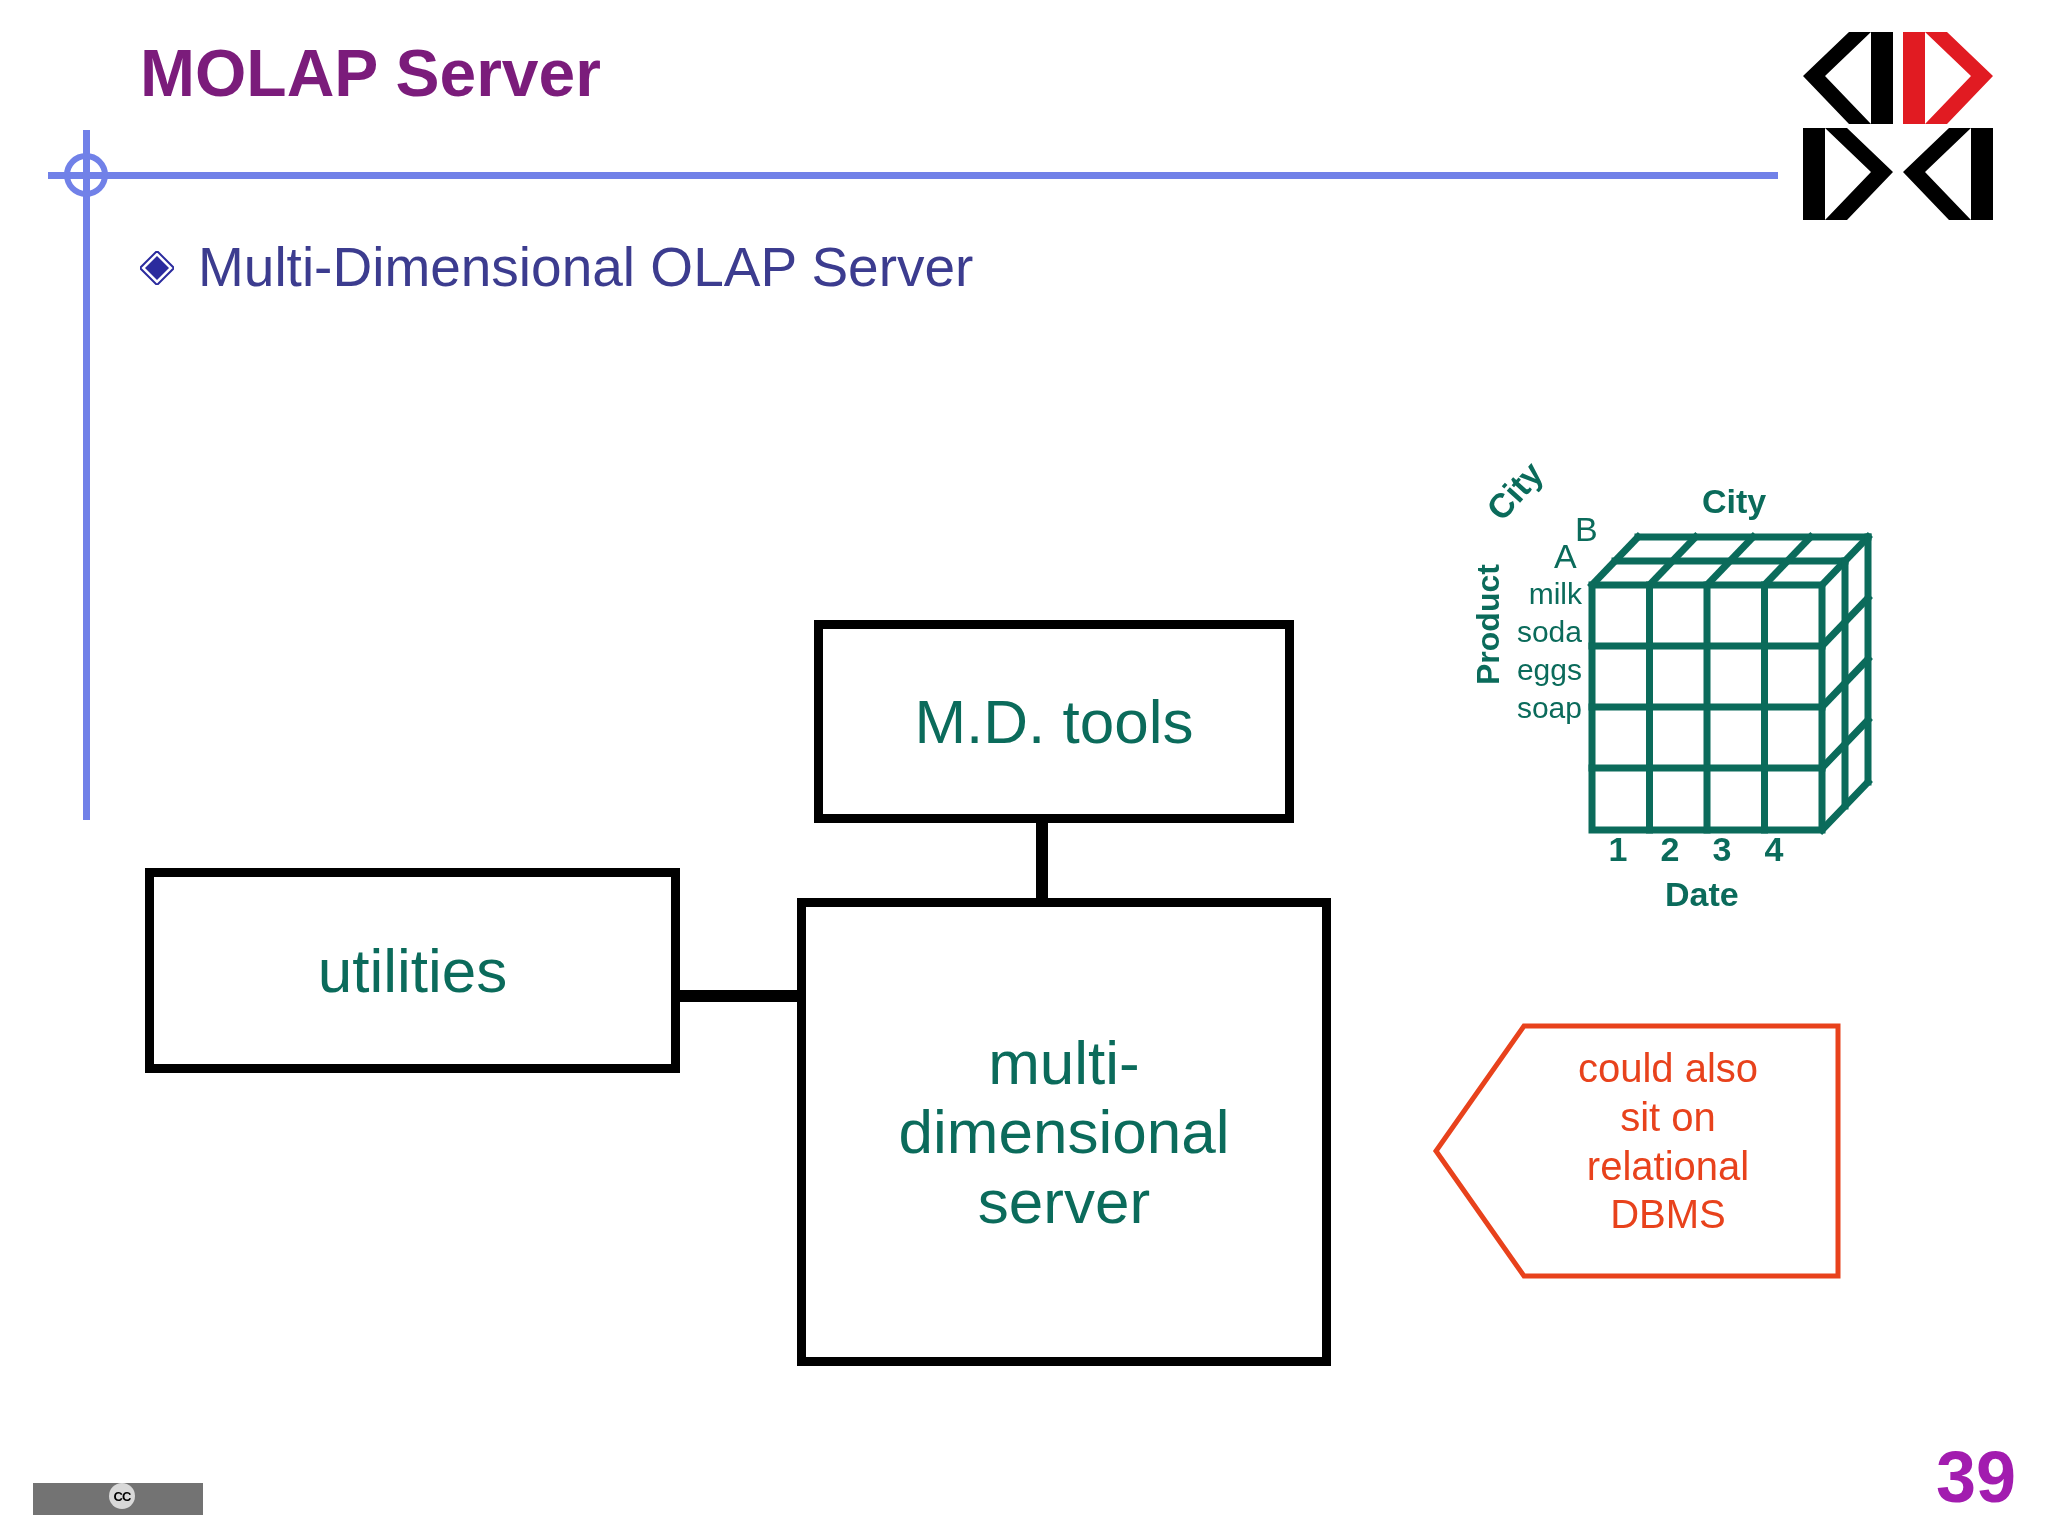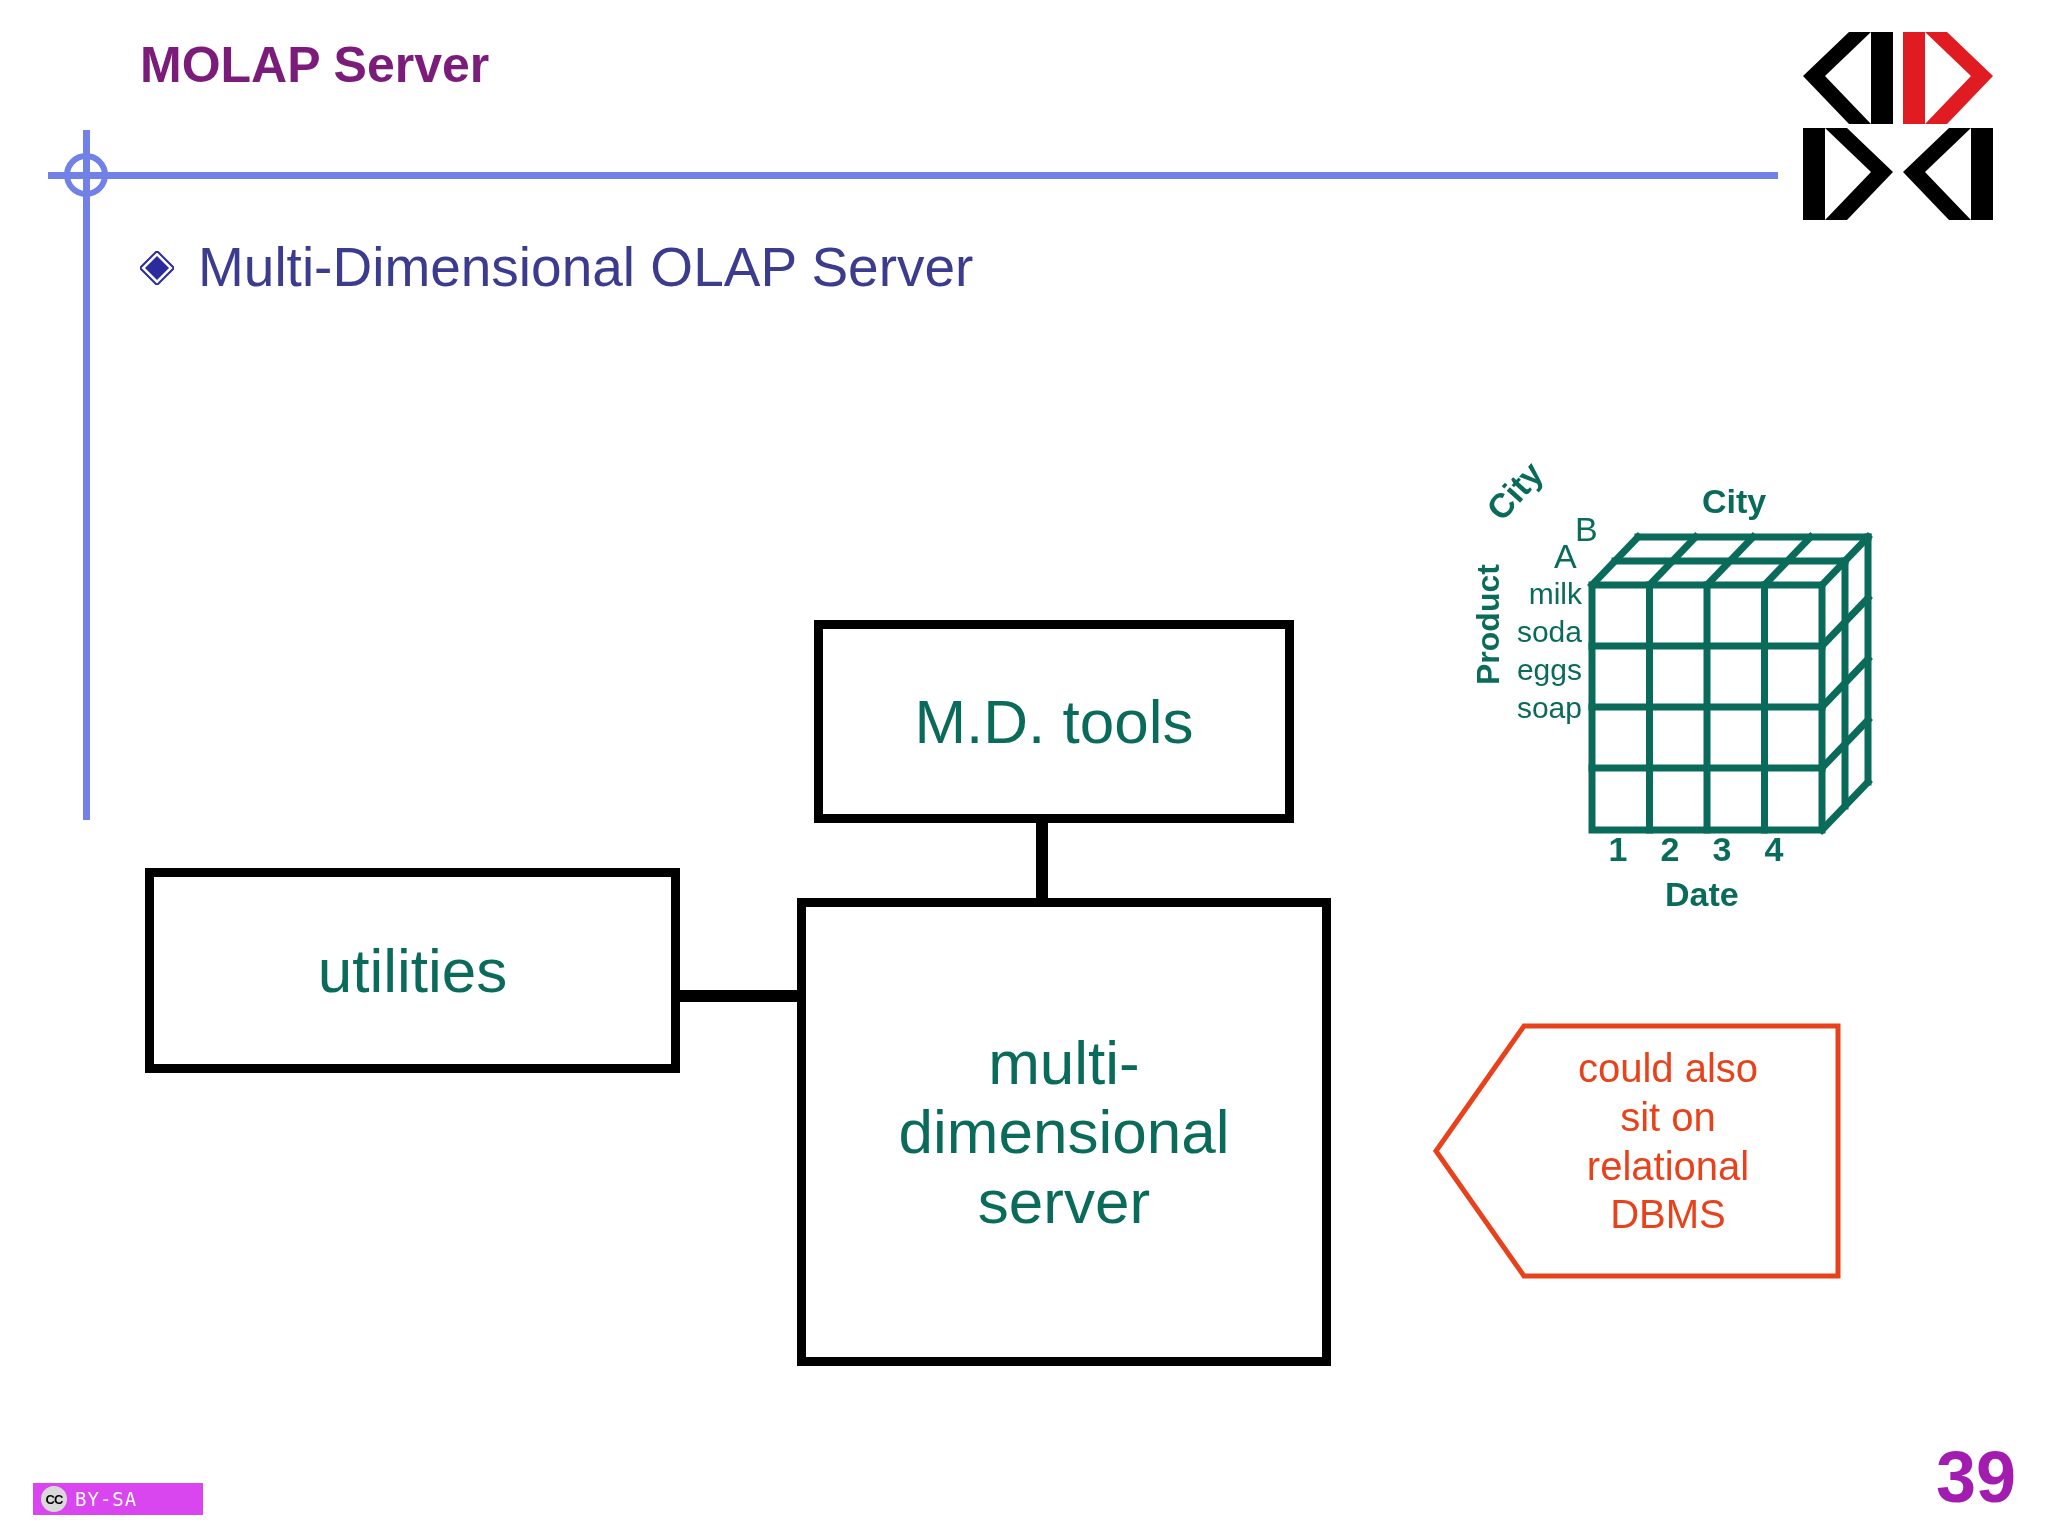--- a/index.html
+++ b/index.html
@@ -16,21 +16,21 @@
     position: absolute;
     inset: 0;
     background: #ffffff;
   }
 
   
   #slide-title {
     position: absolute;
     left: 140px;
     top: 40px;
-    font-size: 50px;
+    font-size: 66px;
     font-weight: bold;
     color: #7B1C7B;
     letter-spacing: 0px;
     white-space: nowrap;
     line-height: 1.0;
   }
 
   
   #title-rule-horizontal {
     position: absolute;
@@ -199,27 +199,28 @@
     position: absolute;
     left: 1797px; top: 28px;
     width: 215px; height: 195px;
   }
 
   
   #cc-badge {
     position: absolute;
     left: 30px; top: 1480px;
     width: 176px; height: 38px;
-    background: #d946ef;
+    background: #737373;
     border: 3px solid #ffffff;
     box-sizing: border-box;
     display: flex;
     align-items: center;
     gap: 8px;
     padding-left: 8px;
+    flex-direction: column;
   }
   #cc-badge-circle-icon {
     width: 26px; height: 26px;
     border-radius: 50%;
     background: #d9d9d9;
     color: #000;
     font-size: 13px;
     font-weight: bold;
     display: flex;
     align-items: center;

